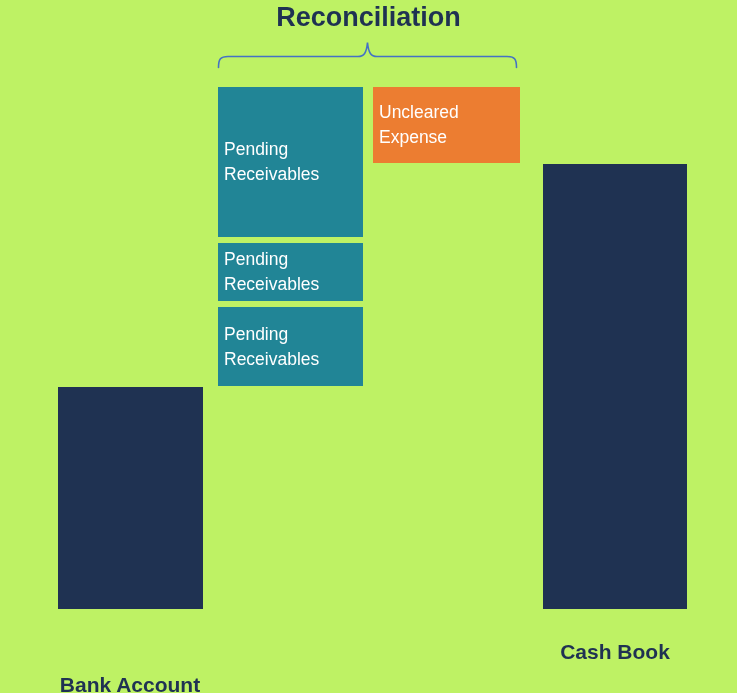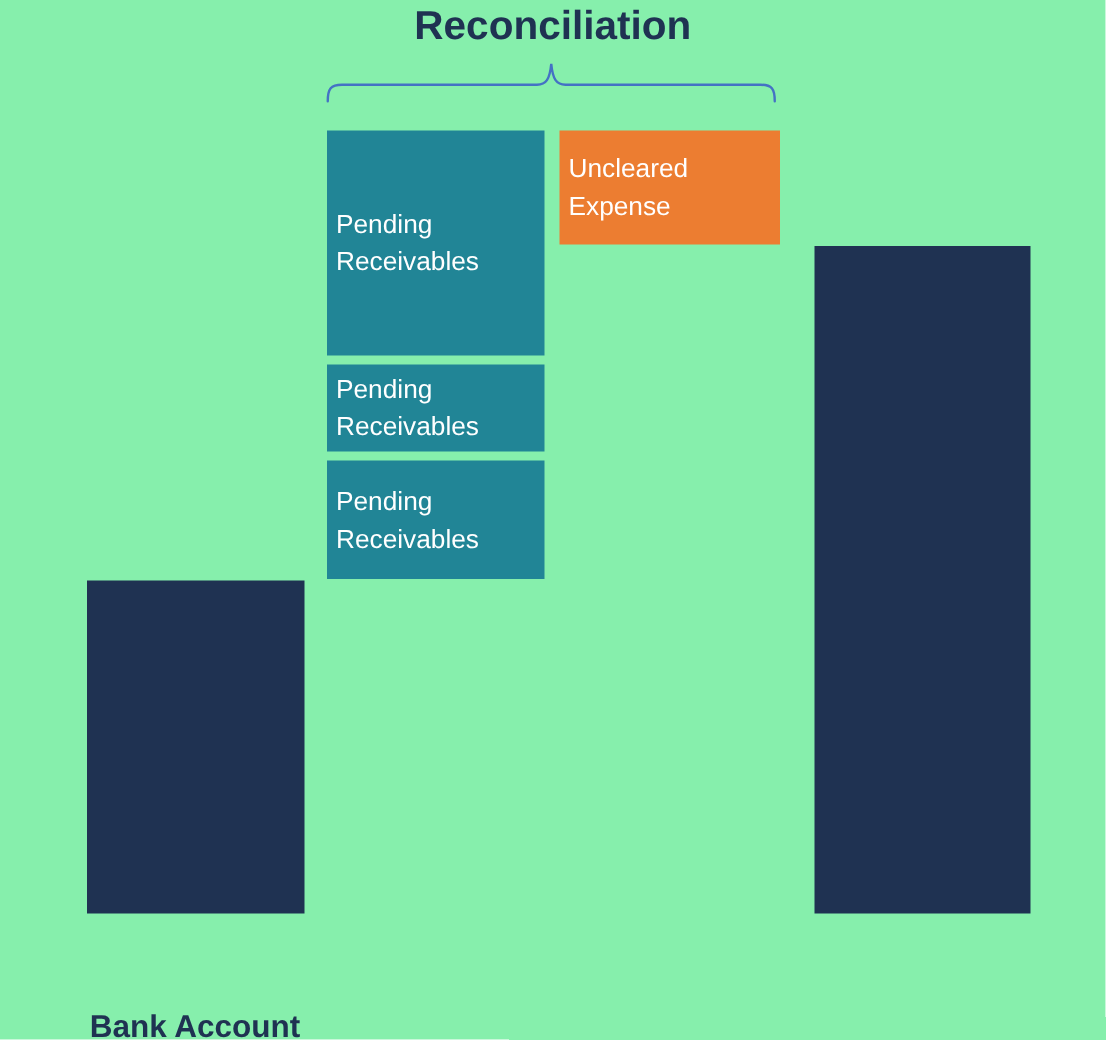--- a/index.html
+++ b/index.html
@@ -5,21 +5,21 @@
   html, body {
     margin: 0;
     padding: 0;
     background: #ffffff;
     font-family: "Liberation Sans", "DejaVu Sans", sans-serif;
   }
   .canvas {
     position: relative;
     width: 737px;
     height: 693px;
-    background: #86efac;
+    background: #bef264;
     overflow: hidden;
   }
   .title {
     position: absolute;
     top: 2px;
     left: 0;
     width: 737px;
     text-align: center;
     font-size: 27px;
     font-weight: bold;
@@ -97,14 +97,15 @@
   </div>
 
   <div class="block orange orangeblk">
     <span>Uncleared Expense</span>
   </div>
 
   <div class="block navy bar-cash"></div>
 
   <div class="axis-label label-bank">Bank Account Balance</div>
 
+  <div class="axis-label label-cash">Cash Book</div>
 
 </div>
 
 </body></html>

